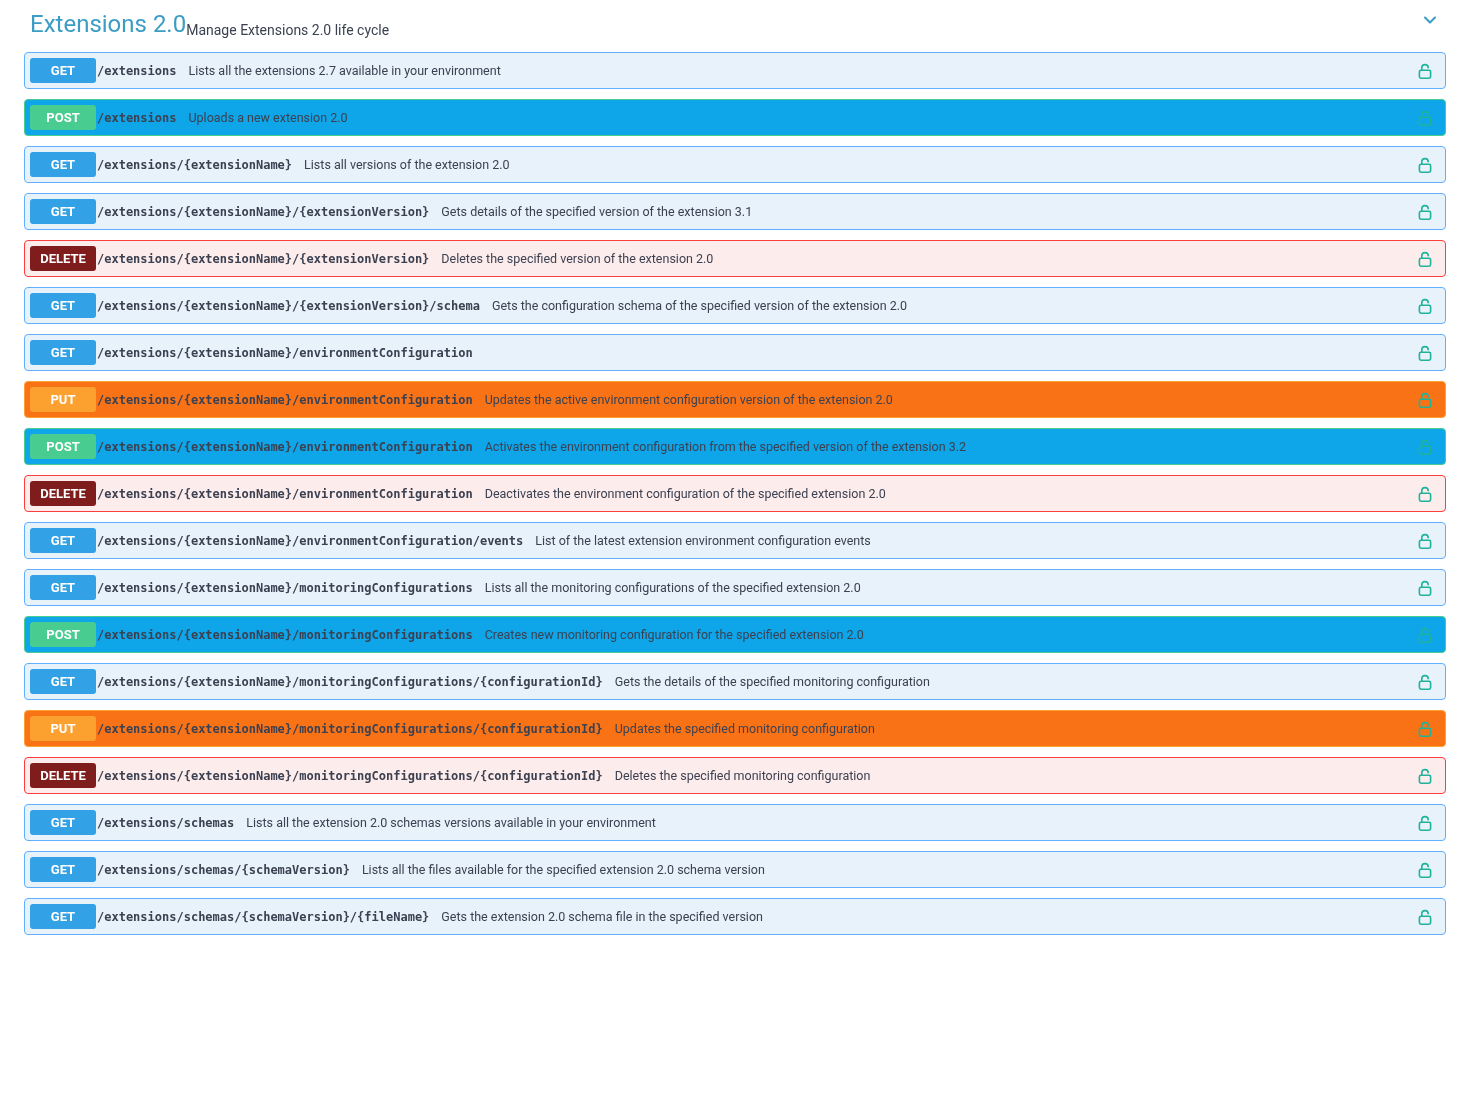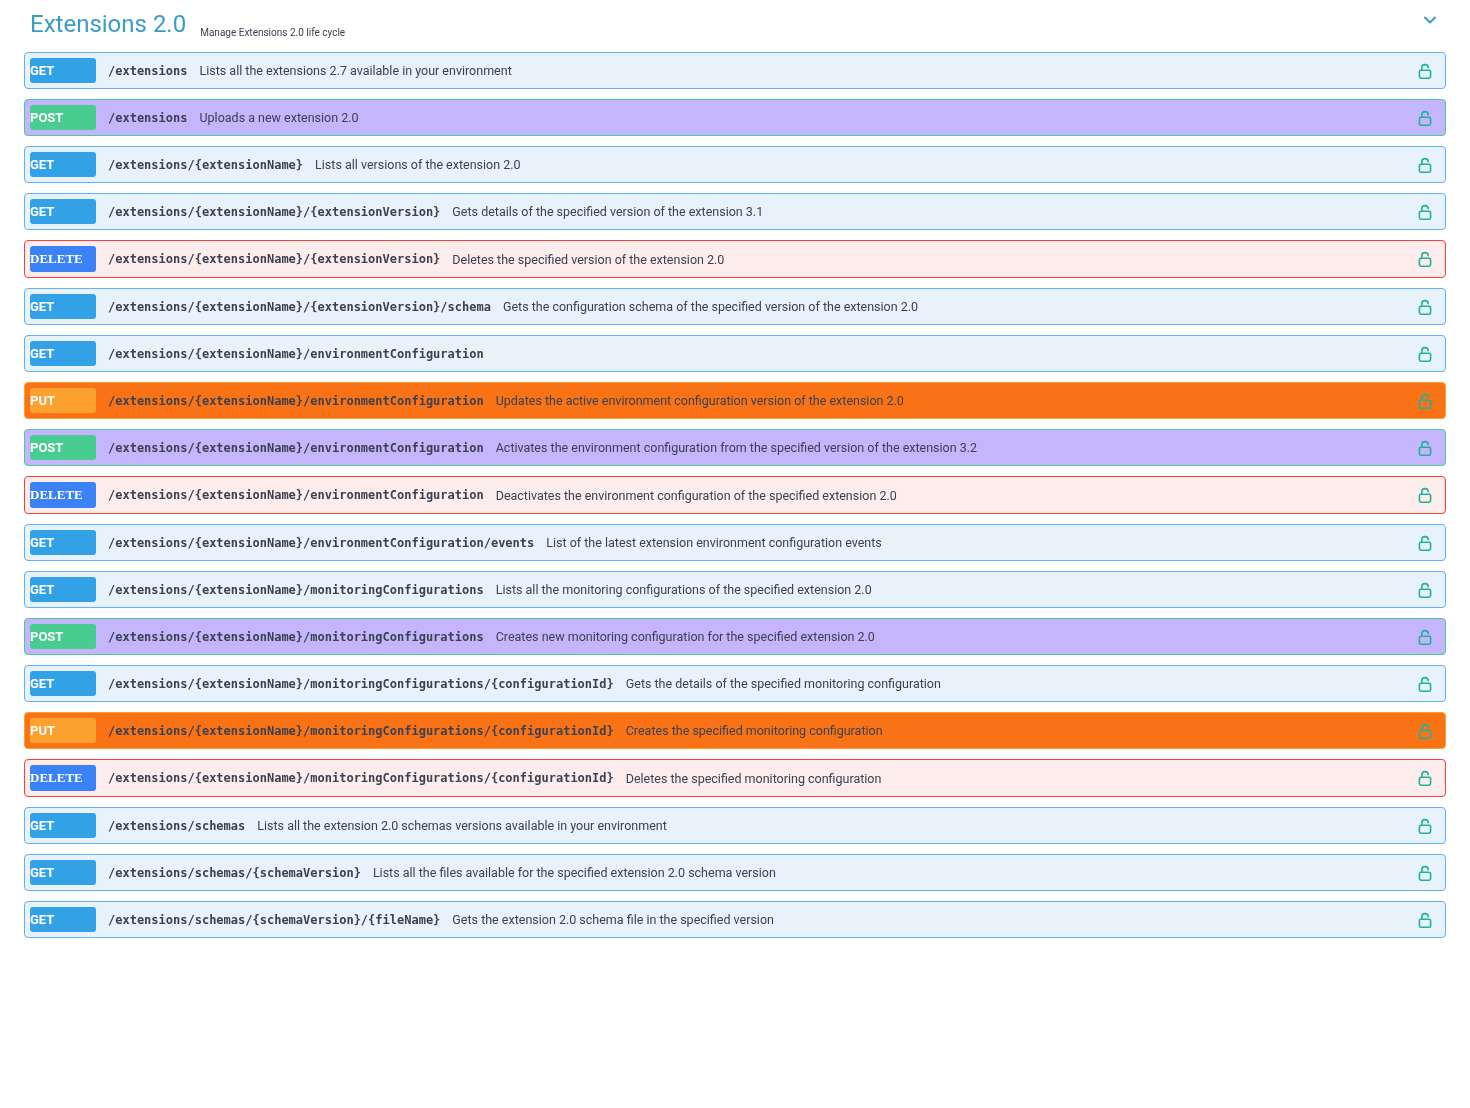--- a/index.html
+++ b/index.html
@@ -14,60 +14,61 @@
     padding: 10px 6px 14px 6px;
     cursor: pointer;
     position: relative;
   }
   .section-title {
     font-size: 24px;
     font-weight: 400;
     color: #3b9dc4;
   }
   .section-desc {
-    font-size: 10px;
+    font-size: 14px;
     color: #3b4151;
-    margin-left: 14px;
+    margin-left: 0;
   }
   .section-toggle {
     position: absolute;
     right: 6px;
     top: 10px;
     color: #3b9dc4;
   }
   .op-list { }
   .op-row {
     display: flex;
     align-items: center;
     border-width: 1px;
     border-style: solid;
     border-radius: 4px;
     margin-bottom: 10px;
     padding: 5px 10px 5px 5px;
     cursor: pointer;
   }
   
   .op-get    { background: #e8f2fb; border-color: #61affe; }
-  .op-post   { background: #c4b5fd; border-color: #49cc90; }
+  .op-post   { background: #0ea5e9; border-color: #49cc90; }
   .op-put    { background: #f97316; border-color: #fca130; }
   .op-delete { background: #fdecec; border-color: #f93e3e; }
 
   .method-badge {
     flex: 0 0 66px;
+    text-align: center;
     color: #ffffff;
     font-weight: 700;
     font-size: 13px;
     border-radius: 3px;
     padding: 5px 0;
-    margin-right: 12px;
+    margin-right: 1px;
   }
   .op-get    .method-badge { background: #33a1e6; }
   .op-post   .method-badge { background: #49cc90; }
   .op-put    .method-badge { background: #fca130; }
-  .op-delete .method-badge { background: #3b82f6; font-family: Liberation Serif, serif; }
+  .op-delete .method-badge { background: #7f1d1d; }
 
   .op-path {
     font-family: ui-monospace, SFMono-Regular, Menlo, Consolas, monospace;
     font-weight: 600;
     font-size: 12px;
     color: #3b4151;
     word-break: break-all;
   }
   .op-summary {
     font-size: 12.5px;
@@ -265,21 +266,21 @@
       <button class="lock-btn">
         <svg viewBox="0 0 20 22" fill="none" stroke="currentColor" stroke-width="2" stroke-linecap="round" stroke-linejoin="round">
           <rect x="3" y="10" width="14" height="10" rx="2"></rect>
           <path d="M6 10 V7 a4 4 0 0 1 8 0"></path>
         </svg>
       </button>
     </div>
     <div class="op-row op-put">
       <span class="method-badge">PUT</span>
       <span class="op-path">/extensions/{extensionName}/monitoringConfigurations/{configurationId}</span>
-      <span class="op-summary">Creates the specified monitoring configuration</span>
+      <span class="op-summary">Updates the specified monitoring configuration</span>
       <span class="op-spacer"></span>
       <button class="lock-btn">
         <svg viewBox="0 0 20 22" fill="none" stroke="currentColor" stroke-width="2" stroke-linecap="round" stroke-linejoin="round">
           <rect x="3" y="10" width="14" height="10" rx="2"></rect>
           <path d="M6 10 V7 a4 4 0 0 1 8 0"></path>
         </svg>
       </button>
     </div>
     <div class="op-row op-delete">
       <span class="method-badge">DELETE</span>

